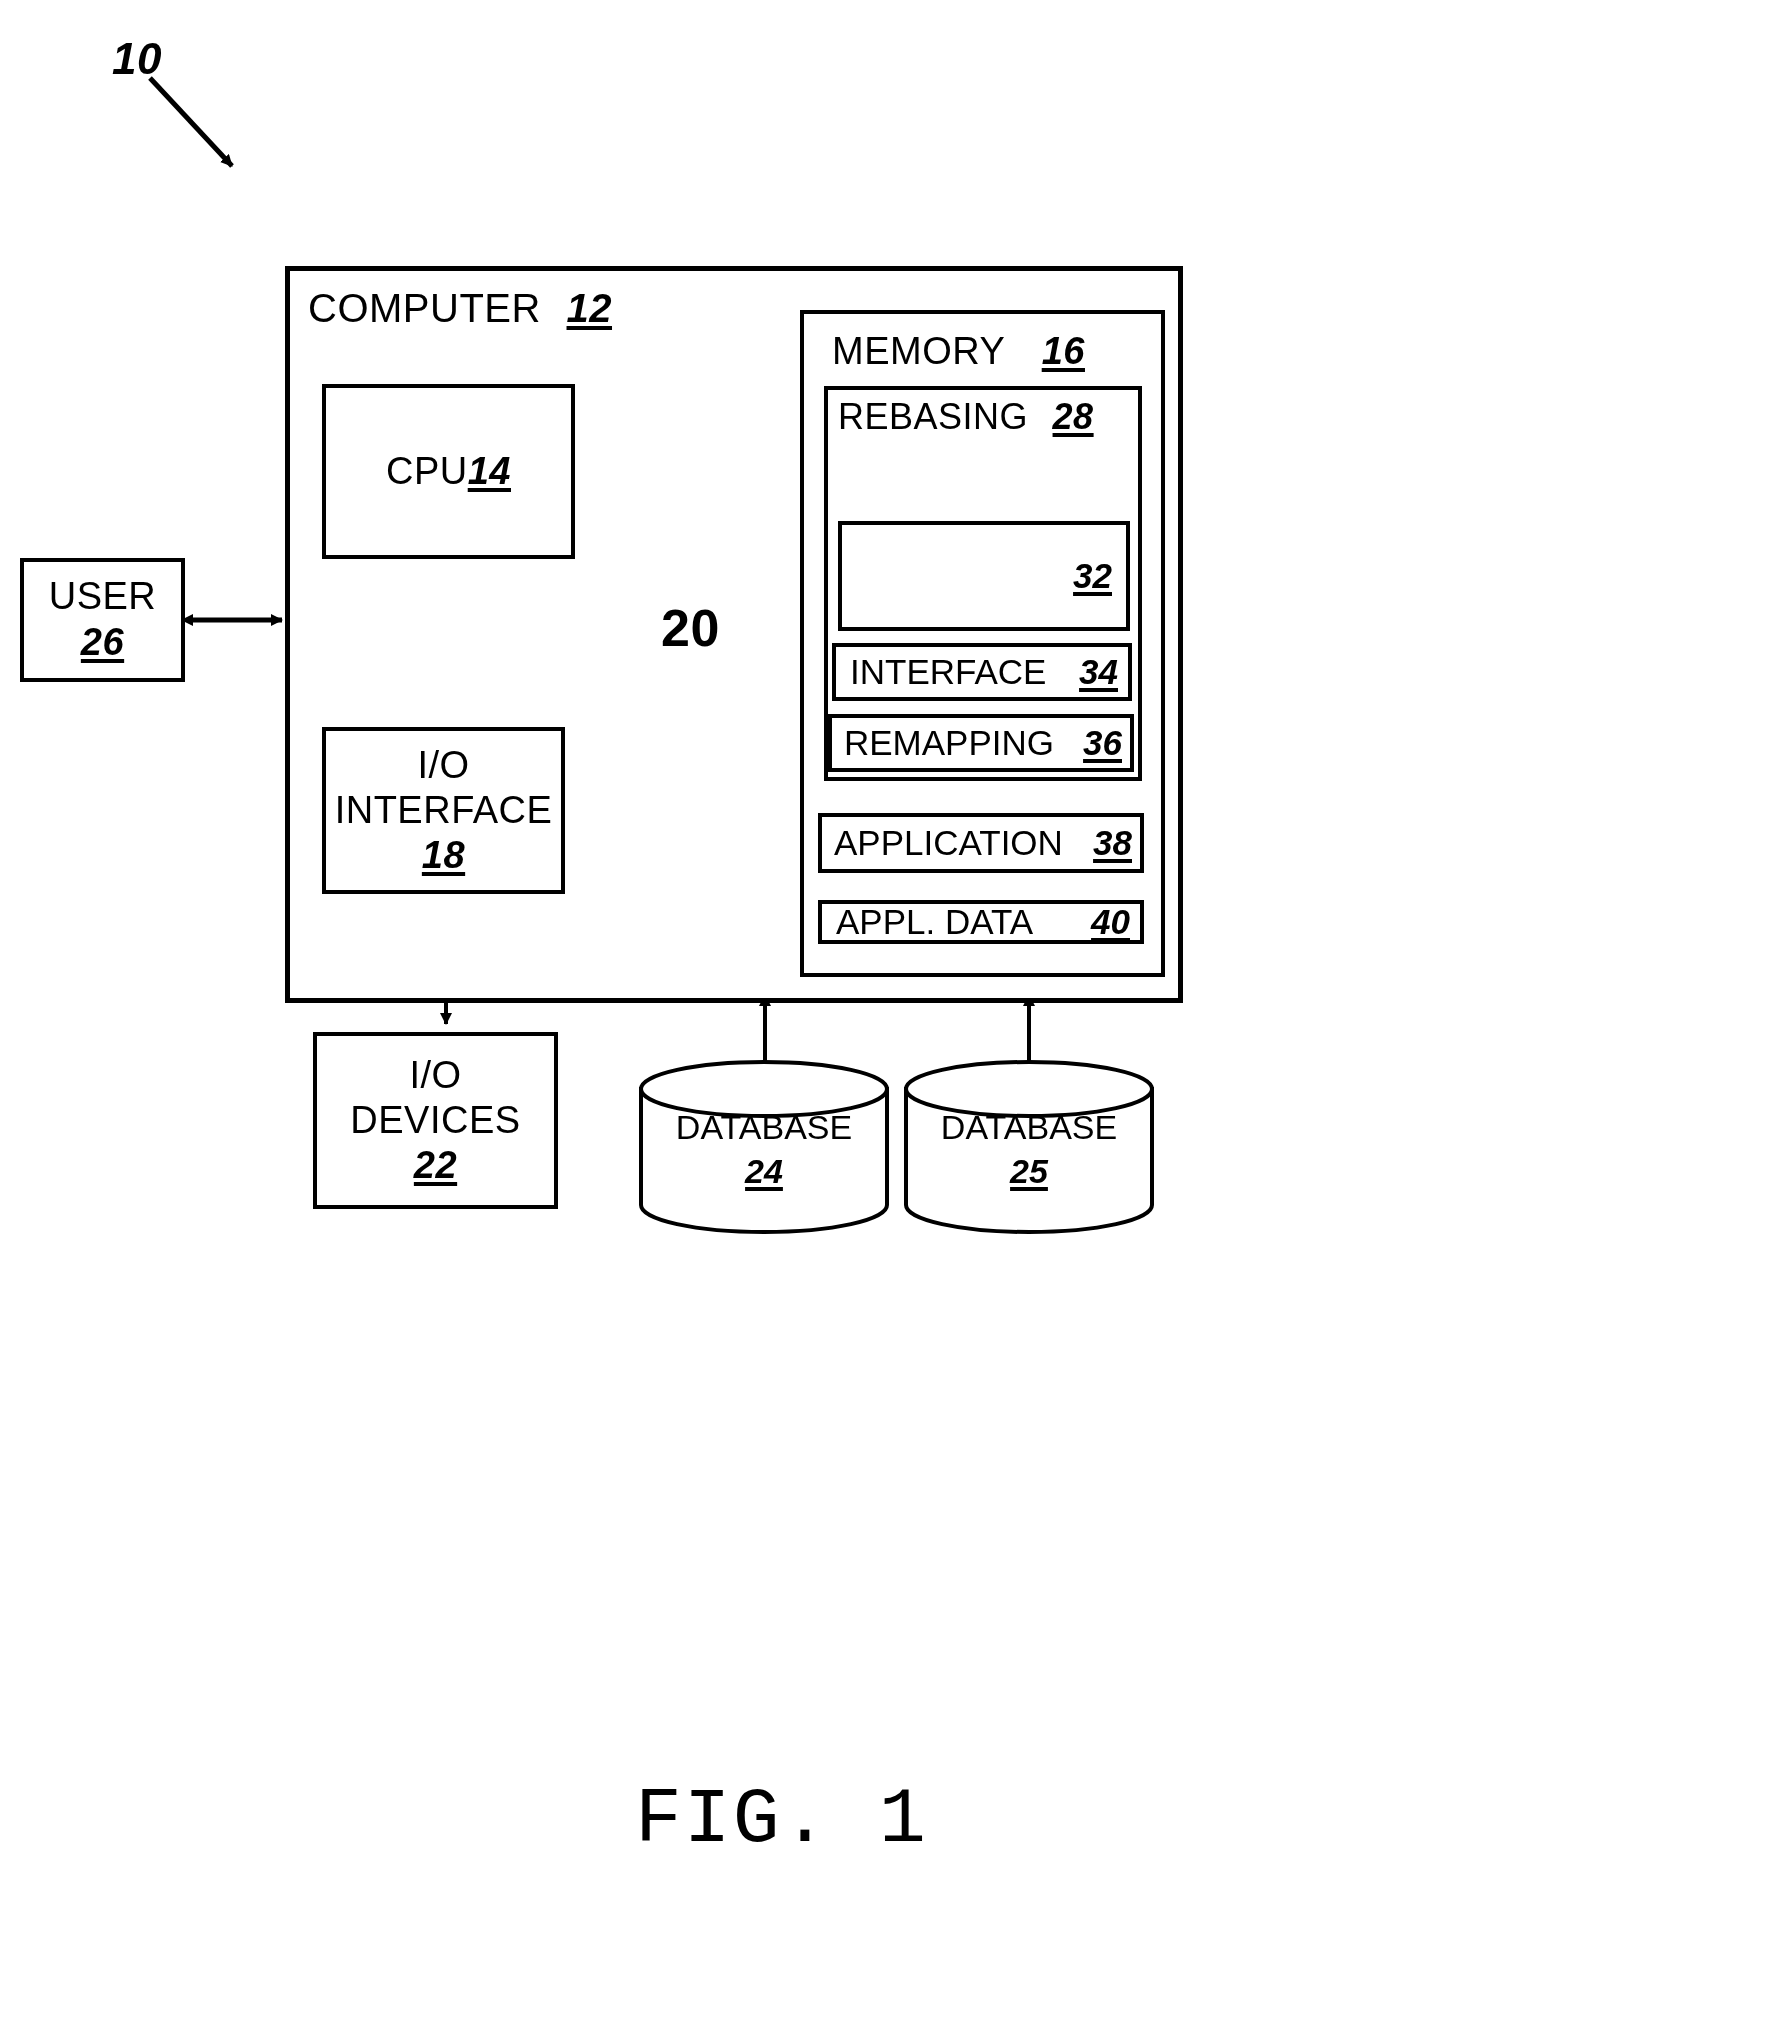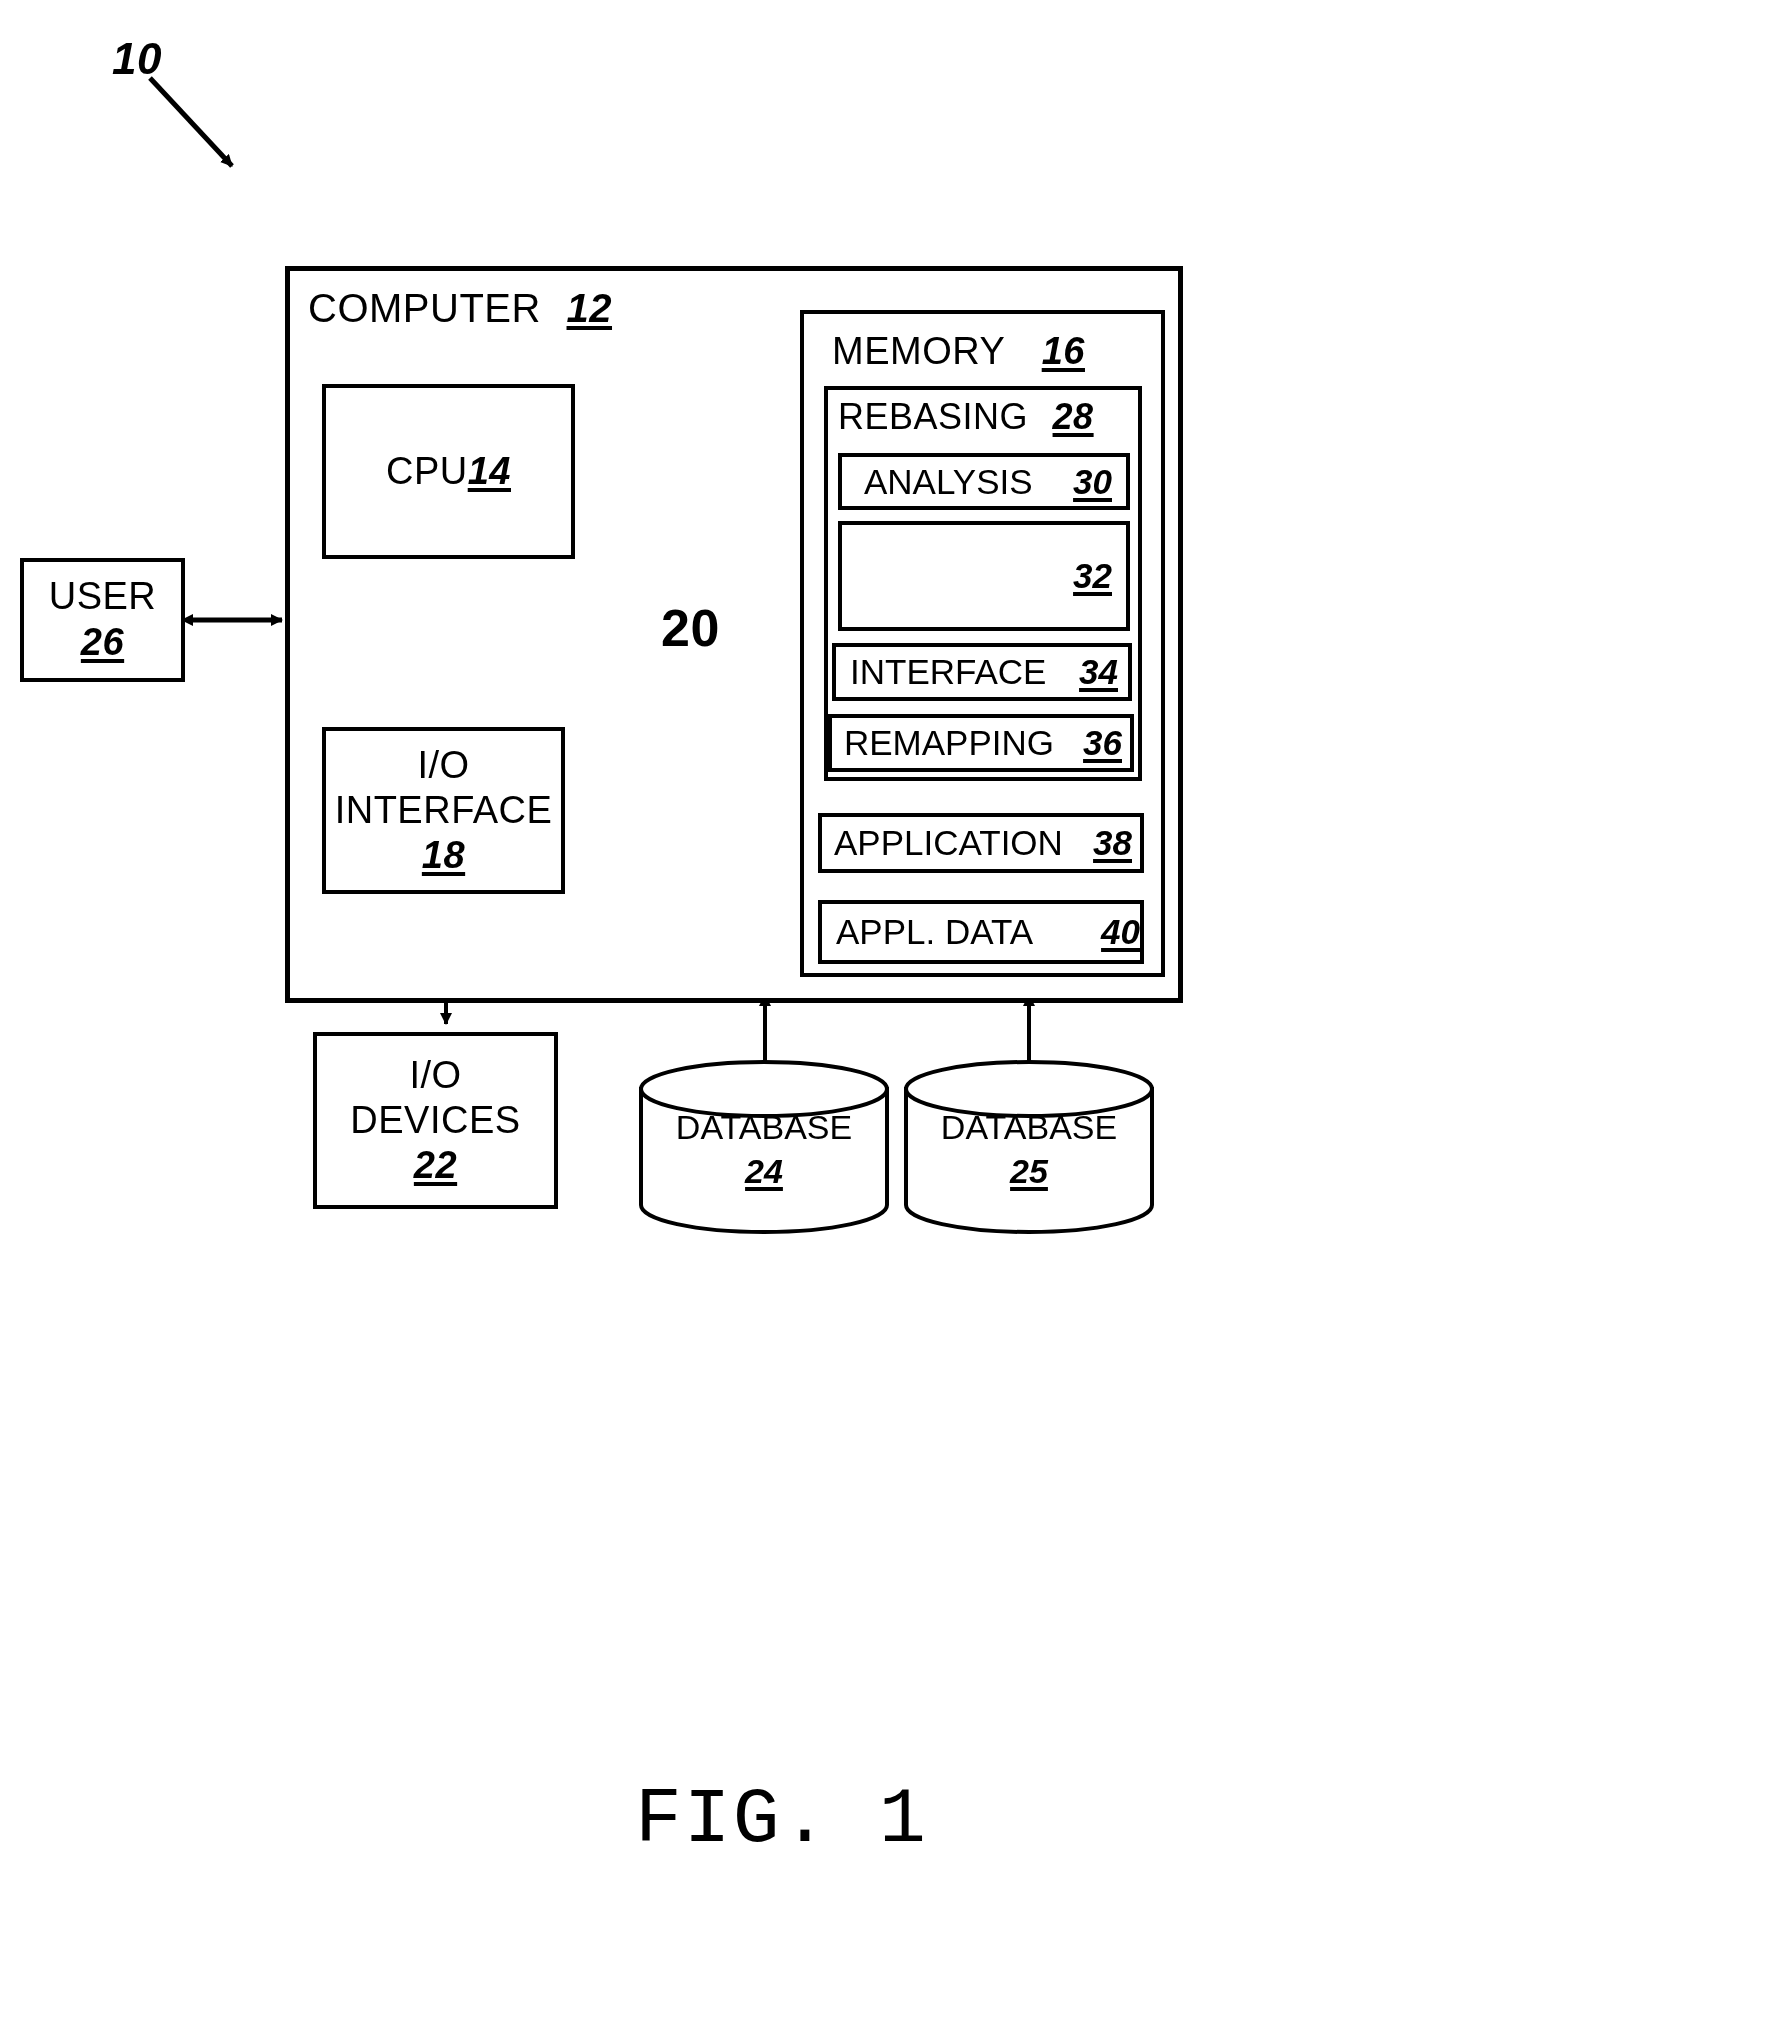--- a/index.html
+++ b/index.html
@@ -229,22 +229,22 @@
     left: 818px;
     top: 813px;
     width: 326px;
     height: 60px;
     padding: 0 8px 0 12px;
   }
   #appldata-box {
     left: 818px;
     top: 900px;
     width: 326px;
-    height: 64px;
-    padding: 0 0 0 14px;
+    height: 44px;
+    padding: 0 10px 0 14px;
     justify-content: space-between;
   }
 
   
   #bus-ref {
     left: 628px;
     top: 598px;
     font-size: 52px;
     font-weight: bold;
     margin-left: 33px;
@@ -376,24 +376,20 @@
     <span>MEMORY</span>
     <span class="ref" style="margin-left: 26px;">16</span>
   </div>
 
   <div class="box" id="rebasing-box"></div>
   <div class="label" id="rebasing-title">
     <span>REBASING</span>
     <span class="ref" style="margin-left: 14px;">28</span>
   </div>
 
-  <div class="mem-item" id="analysis-box">
-    <span class="name">ANALYSIS</span>
-    <span class="num ref">30</span>
-  </div>
 
   <div class="mem-item" id="schema-box">
     <span class="num ref">32</span>
   </div>
 
   <div class="mem-item" id="interface-box">
     <span class="name">INTERFACE</span>
     <span class="num ref">34</span>
   </div>
 

